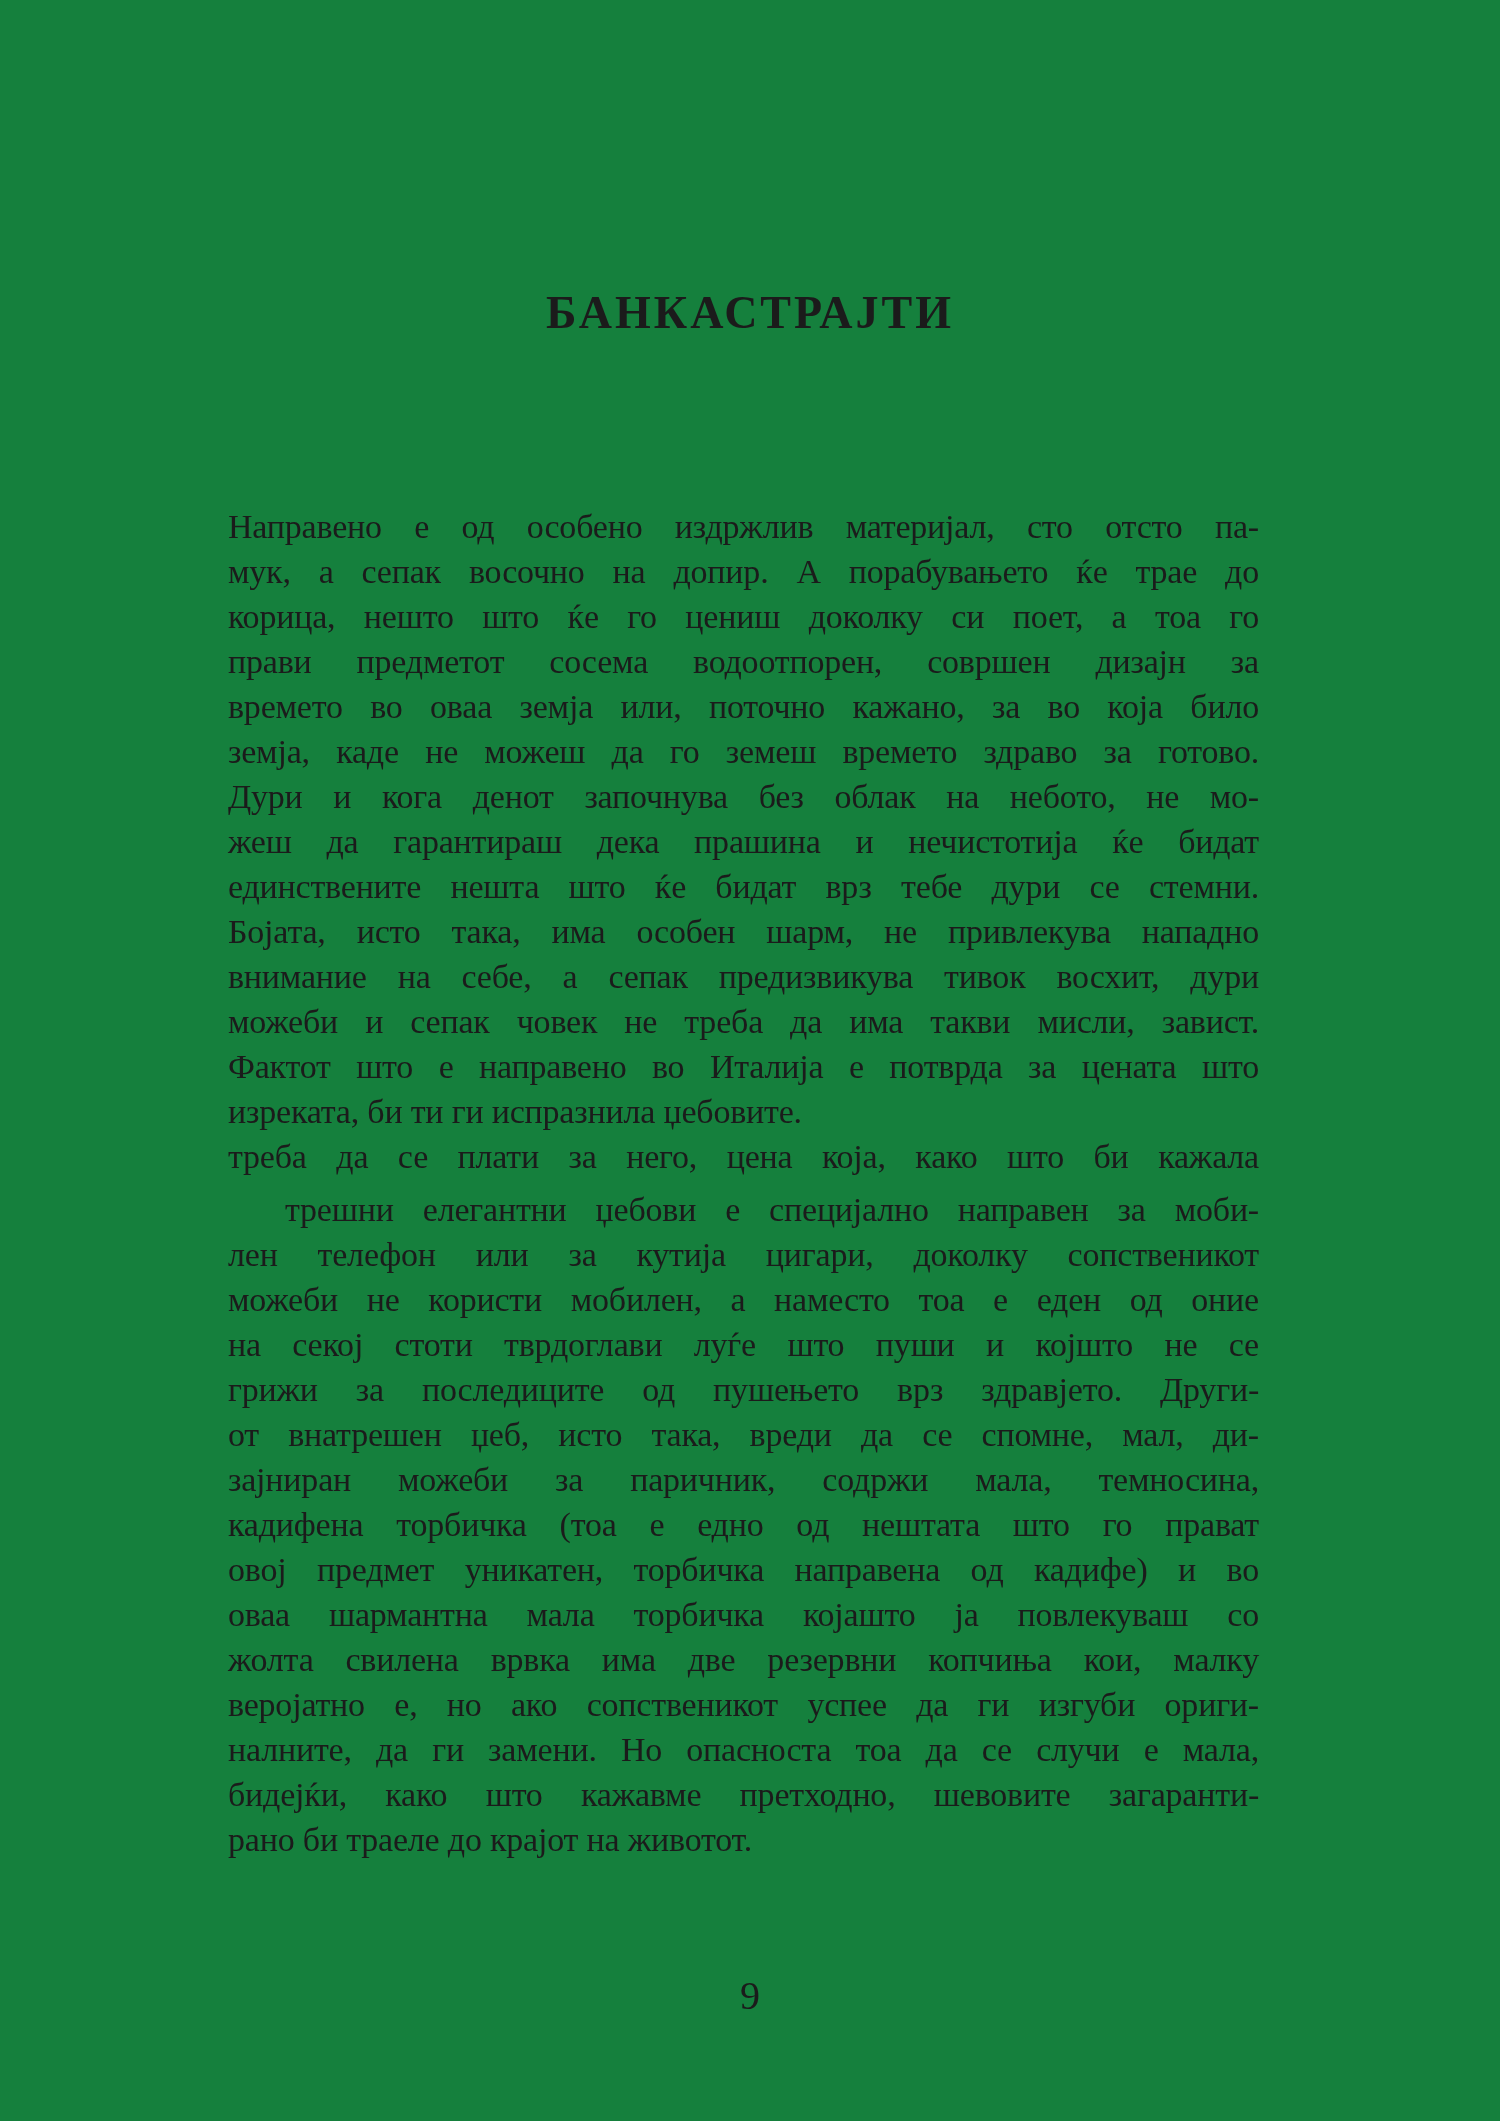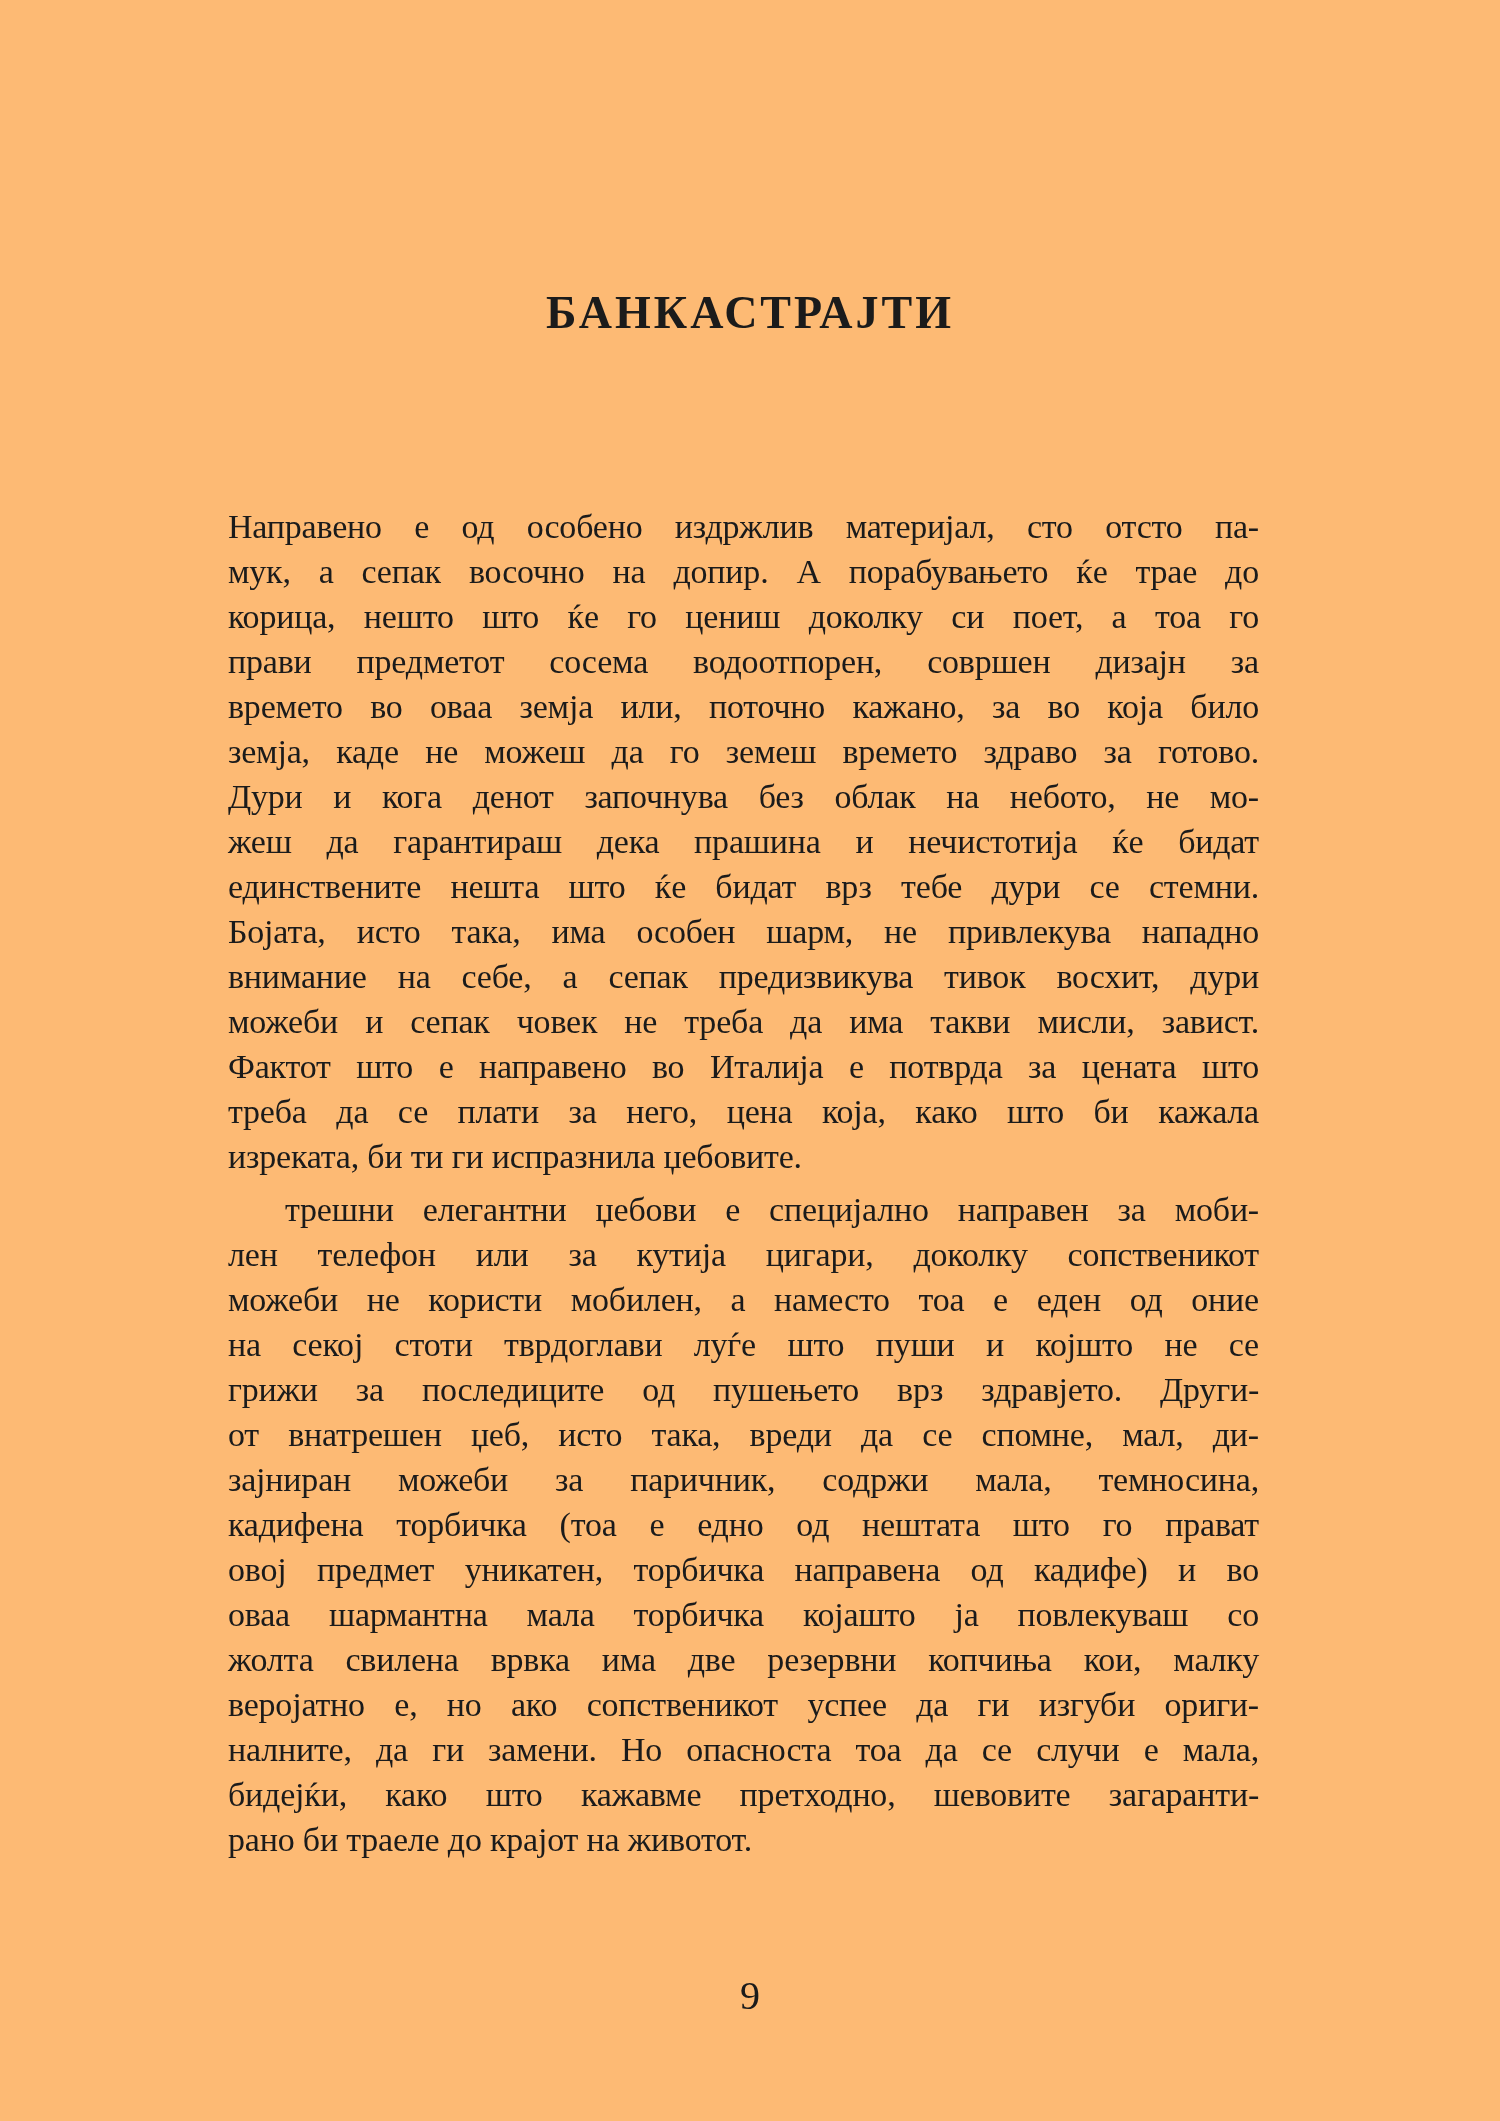--- a/index.html
+++ b/index.html
@@ -4,21 +4,21 @@
 <style>
   html, body {
     margin: 0;
     padding: 0;
     background: #ffffff;
   }
   .page {
     position: relative;
     width: 1500px;
     height: 2121px;
-    background: #fdba74;
+    background: #15803d;
     font-family: "Liberation Serif", "DejaVu Serif", serif;
     color: #1b1b1b;
     overflow: hidden;
   }
   .chapter-title {
     position: absolute;
     top: 290px;
     left: 0;
     width: 100%;
     text-align: center;
@@ -81,22 +81,22 @@
         <div class="line">прави предметот сосема водоотпорен, совршен дизајн за</div>
         <div class="line">времето во оваа земја или, поточно кажано, за во која било</div>
         <div class="line">земја, каде не можеш да го земеш времето здраво за готово.</div>
         <div class="line">Дури и кога денот започнува без облак на небото, не мо-</div>
         <div class="line">жеш да гарантираш дека прашина и нечистотија ќе бидат</div>
         <div class="line">единствените нешта што ќе бидат врз тебе дури се стемни.</div>
         <div class="line">Бојата, исто така, има особен шарм, не привлекува нападно</div>
         <div class="line">внимание на себе, а сепак предизвикува тивок восхит, дури</div>
         <div class="line">можеби и сепак човек не треба да има такви мисли, завист.</div>
         <div class="line">Фактот што е направено во Италија е потврда за цената што</div>
+        <div class="line last">изреката, би ти ги испразнила џебовите.</div>
         <div class="line">треба да се плати за него, цена која, како што би кажала</div>
-        <div class="line last">изреката, би ти ги испразнила џебовите.</div>
       </div>
       <div class="paragraph indented">
         <div class="line">трешни елегантни џебови е специјално направен за моби-</div>
         <div class="line">лен телефон или за кутија цигари, доколку сопственикот</div>
         <div class="line">можеби не користи мобилен, а наместо тоа е еден од оние</div>
         <div class="line">на секој стоти тврдоглави луѓе што пуши и којшто не се</div>
         <div class="line">грижи за последиците од пушењето врз здравјето. Други-</div>
         <div class="line">от внатрешен џеб, исто така, вреди да се спомне, мал, ди-</div>
         <div class="line">зајниран можеби за паричник, содржи мала, темносина,</div>
         <div class="line">кадифена торбичка (тоа е едно од нештата што го прават</div>

